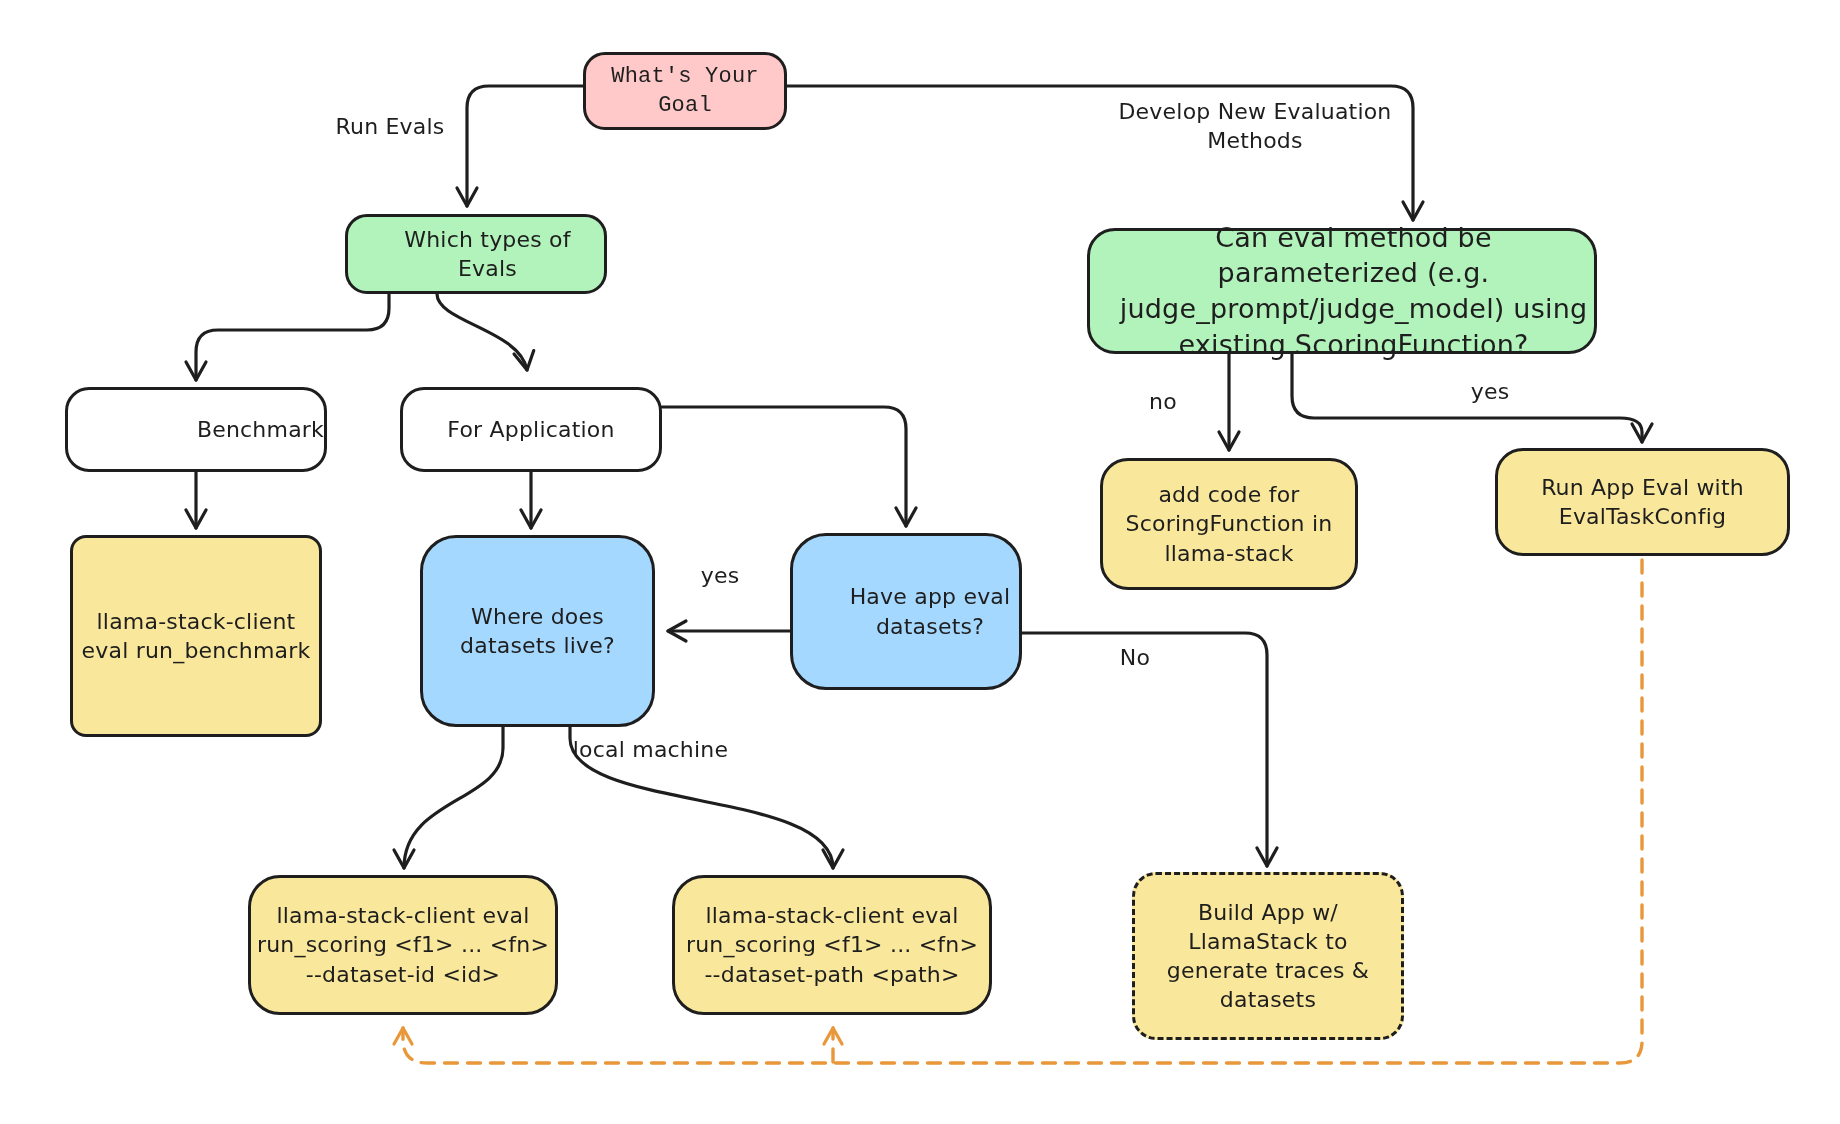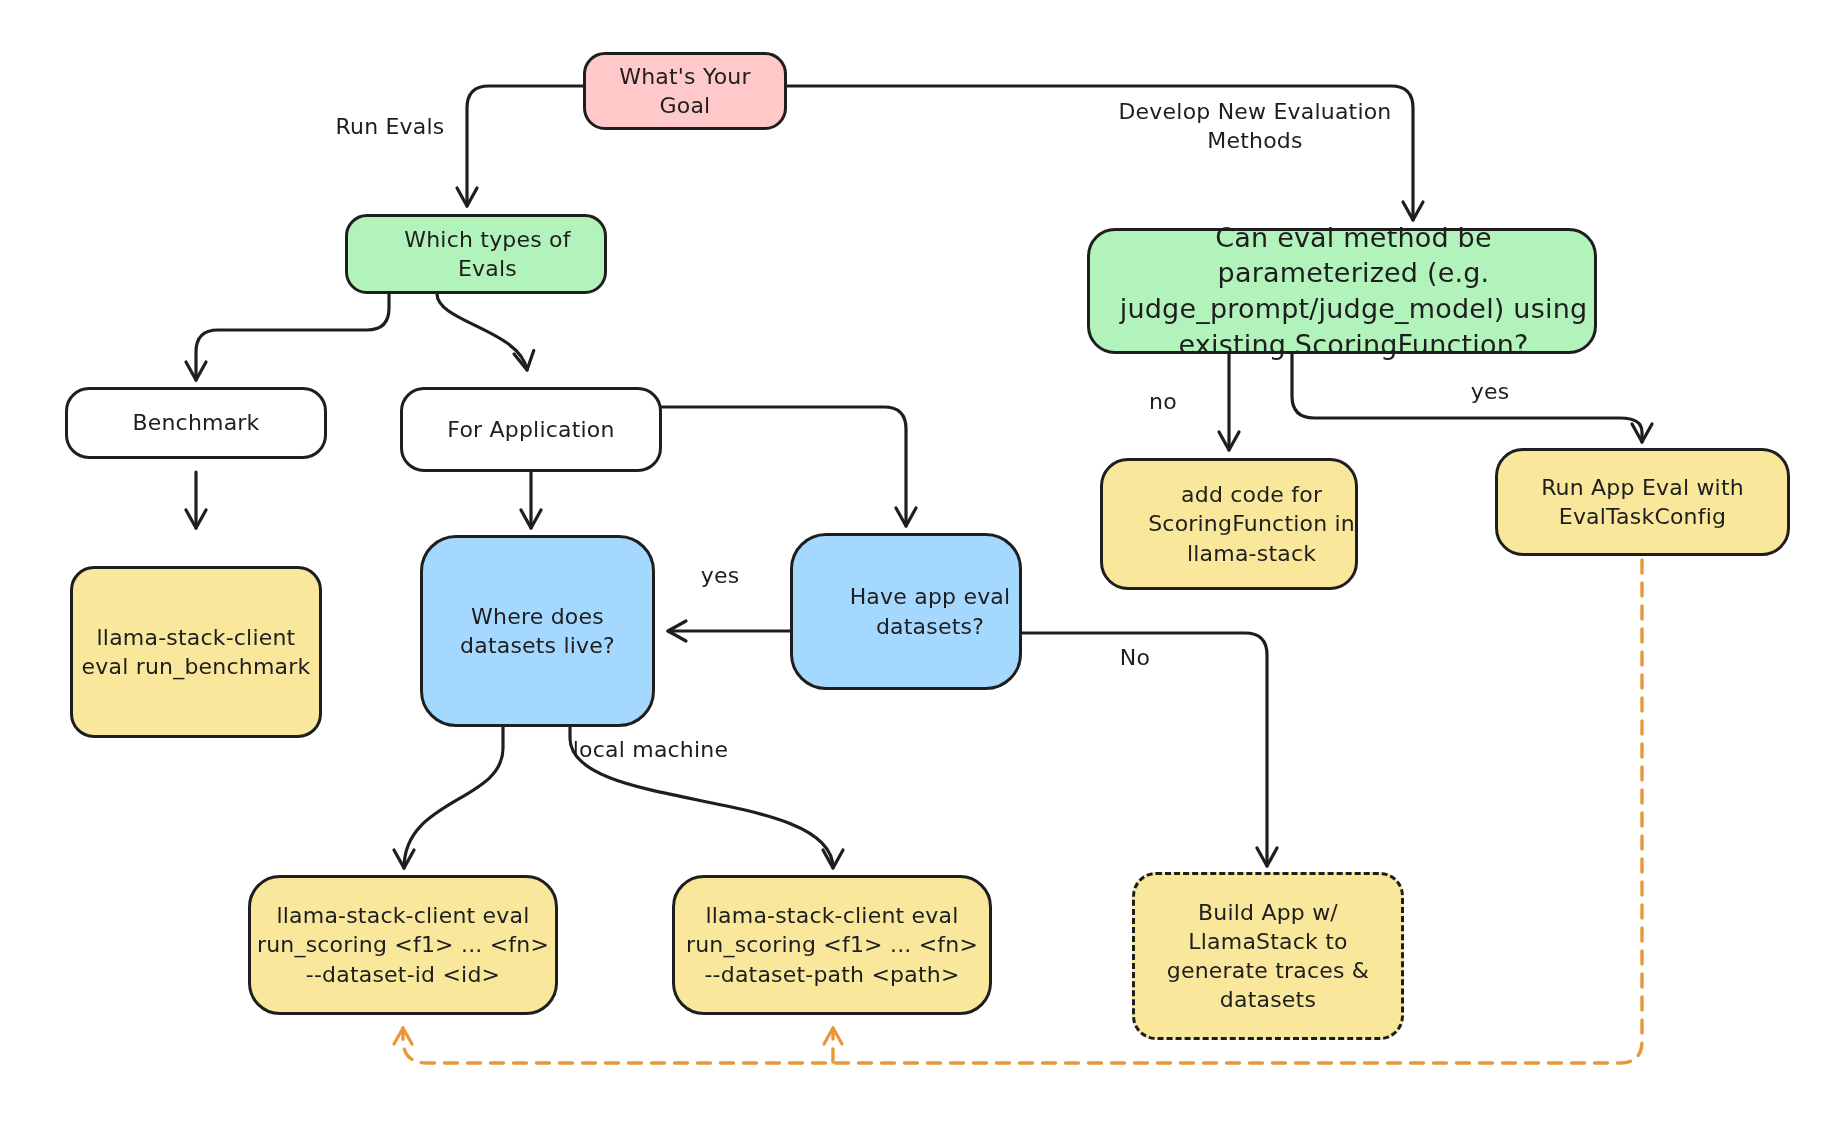--- a/index.html
+++ b/index.html
@@ -18,21 +18,21 @@
     position:absolute;
     display:flex;align-items:center;justify-content:center;
     text-align:center;
     border:3px solid #1e1e1e;
     box-sizing:border-box;
     font-size:22px;line-height:1.32;
     white-space:pre-line;
     letter-spacing:.2px;
   }
   .node span{white-space:pre-line;}
-  .fill-pink{background:#ffc9c9;}
+  .fill-pink{background:#ffc9c9;font-family:Liberation Mono, monospace;}
   .fill-green{background:#b2f2bb;padding-left:23px;}
   .fill-blue{background:#a5d8ff;}
   .fill-yellow{background:#f9e79b;}
   .fill-white{background:#ffffff;}
   .border-dashed{border-style:dashed;}
   .edge-label{
     position:absolute;
     text-align:center;
     font-size:22px;line-height:1.3;
     white-space:pre-line;
@@ -80,44 +80,44 @@
     <span>Which types of
 Evals</span>
   </div>
 
   <div class="node fill-green" style="left:1087px;top:228px;width:510px;height:126px;border-radius:28px;font-size:27px;">
     <span>Can eval method be parameterized (e.g.
 judge_prompt/judge_model) using
 existing ScoringFunction?</span>
   </div>
 
-  <div class="node fill-white" style="left:65px;top:387px;width:262px;height:72px;border-radius:24px;">
+  <div class="node fill-white" style="left:65px;top:387px;width:262px;height:85px;border-radius:24px;justify-content:flex-end;">
     <span>Benchmark</span>
   </div>
 
   <div class="node fill-white" style="left:400px;top:387px;width:262px;height:85px;border-radius:24px;">
     <span>For Application</span>
   </div>
 
-  <div class="node fill-yellow" style="left:70px;top:535px;width:252px;height:172px;border-radius:24px;margin-top:31px;">
+  <div class="node fill-yellow" style="left:70px;top:535px;width:252px;height:202px;border-radius:16px;">
     <span>llama-stack-client
 eval run_benchmark</span>
   </div>
 
   <div class="node fill-blue" style="left:420px;top:535px;width:235px;height:192px;border-radius:36px;">
     <span>Where does
 datasets live?</span>
   </div>
 
   <div class="node fill-blue" style="left:790px;top:533px;width:232px;height:157px;border-radius:36px;padding-left:48px;">
     <span>Have app eval
 datasets?</span>
   </div>
 
-  <div class="node fill-yellow" style="left:1100px;top:458px;width:258px;height:132px;border-radius:28px;justify-content:flex-end;">
+  <div class="node fill-yellow" style="left:1100px;top:458px;width:258px;height:132px;border-radius:28px;">
     <span>add code for
 ScoringFunction in
 llama-stack</span>
   </div>
 
   <div class="node fill-yellow" style="left:1495px;top:448px;width:295px;height:108px;border-radius:28px;">
     <span>Run App Eval with
 EvalTaskConfig</span>
   </div>
 

